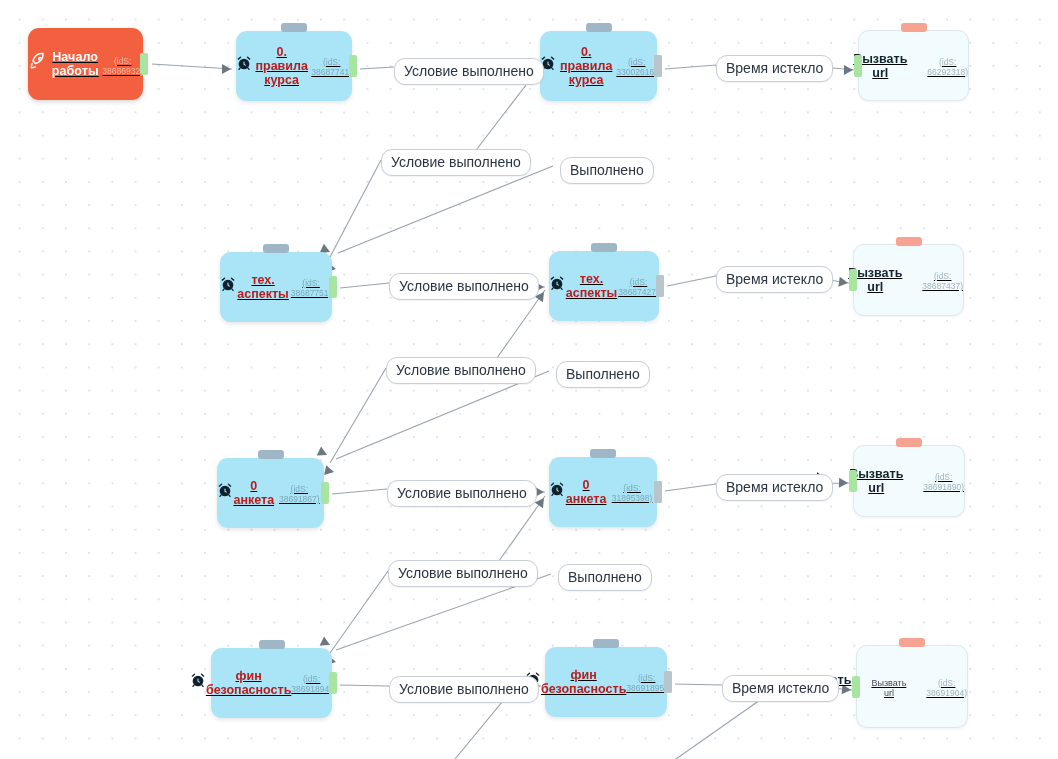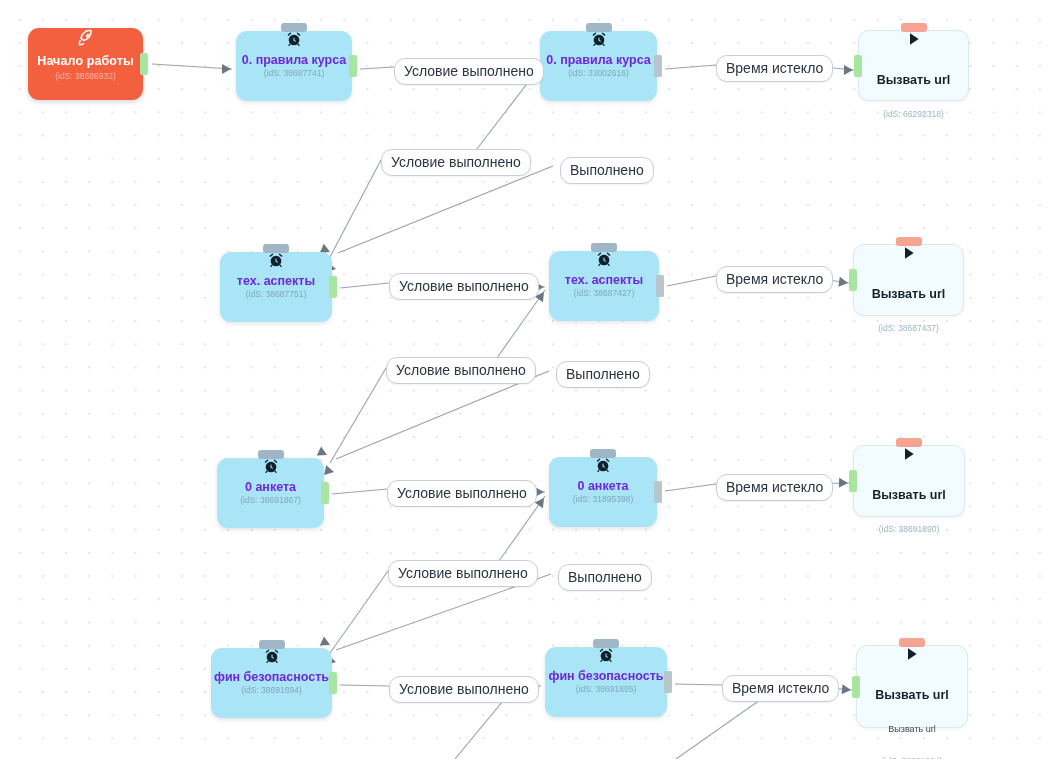--- a/index.html
+++ b/index.html
@@ -32,25 +32,26 @@
     height: 759px;
     pointer-events: none;
   }
 
   
   .node {
     position: absolute;
     box-sizing: border-box;
     border-radius: 11px;
     display: flex;
-    flex-direction: column;
+    flex-direction: row;
     align-items: center;
-    justify-content: flex-start;
+    justify-content: flex-end;
     text-align: center;
     z-index: 5;
+    text-decoration: underline;
   }
 
   .node-start {
     background: #f3603f;
     box-shadow: 0 2px 5px rgba(0,0,0,0.16);
   }
   .node-start .node-title {
     color: #ffffff;
     font-size: 12.5px;
     font-weight: bold;
@@ -60,21 +61,21 @@
     color: #f9b4a3;
     font-size: 8.5px;
     margin-top: 3px;
   }
 
   .node-timer {
     background: #a9e5f7;
     box-shadow: 0 2px 4px rgba(0,0,0,0.10);
   }
   .node-timer .node-title {
-    color: #6d28d9;
+    color: #b91c1c;
     font-size: 12.5px;
     font-weight: bold;
   }
   .node-timer .node-id {
     color: #7fa8b8;
     font-size: 8.5px;
     margin-top: 1px;
   }
 
   .node-url {

